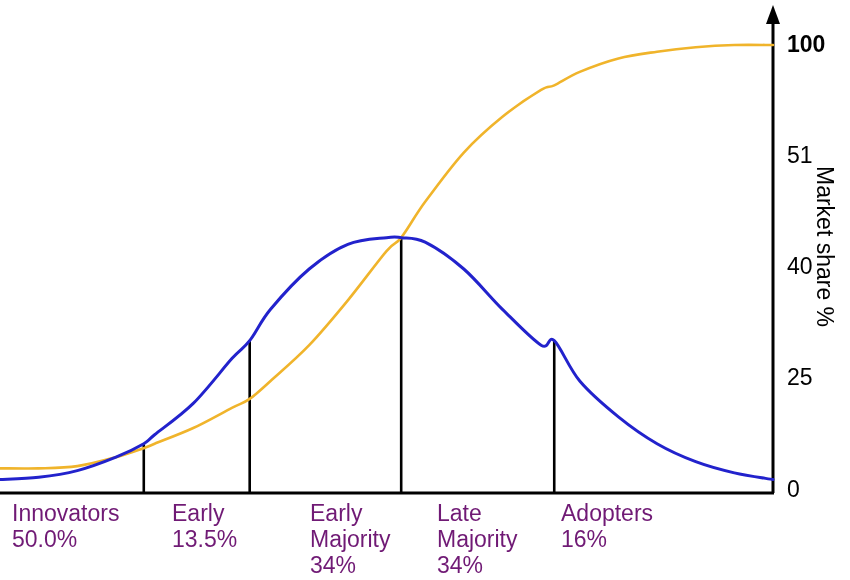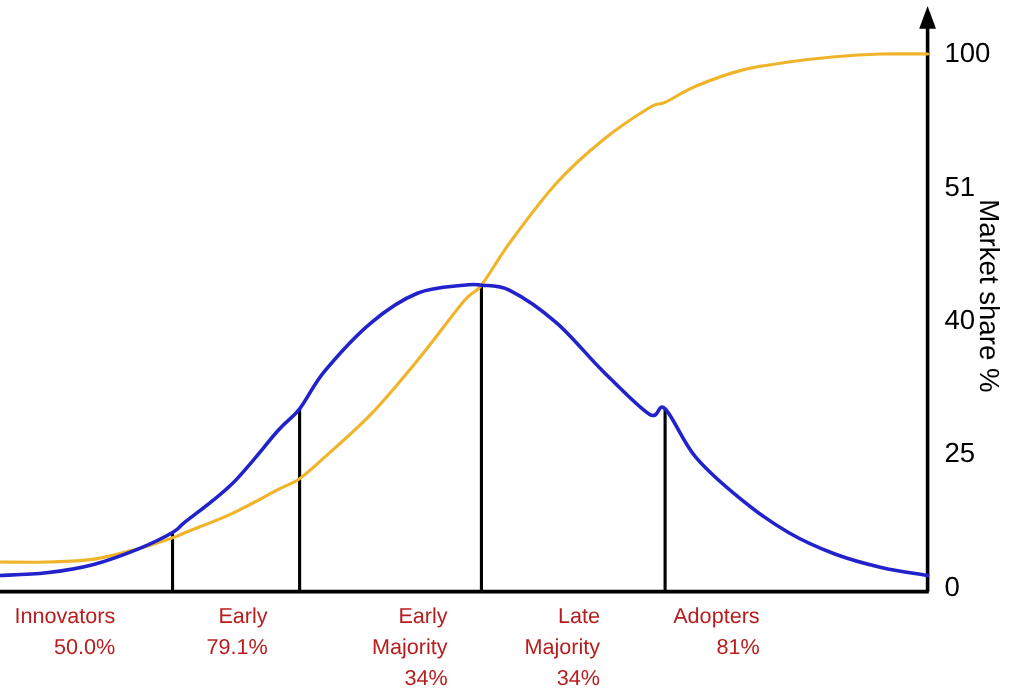--- a/index.html
+++ b/index.html
@@ -38,26 +38,25 @@
     position: absolute;
     font-size: 23px;
     font-family: "Liberation Sans", sans-serif;
     color: #000;
     white-space: nowrap;
     transform-origin: left top;
     transform: rotate(90deg);
   }
   .cat-label {
     position: absolute;
-    font-size: 18px;
+    font-size: 23px;
     line-height: 26px;
     font-family: "Liberation Sans", sans-serif;
-    color: #b91c1c;
+    color: #701a75;
     white-space: nowrap;
-    text-align: right;
   }
   .cat-label div { display: block; }
 </style>
 </head>
 <body>
 
 <div id="stage">
 
   <svg id="chart-svg" viewBox="0 0 850 580">
 
@@ -70,48 +69,48 @@
         <line x1="143.78" x2="143.78" y1="493" y2="443.72" stroke="#000000" stroke-width="2.6"></line>
         <line x1="249.68" x2="249.68" y1="493" y2="340.68" stroke="#000000" stroke-width="2.6"></line>
         <line x1="401.19" x2="401.19" y1="493" y2="237.64" stroke="#000000" stroke-width="2.6"></line>
         <line x1="554.24" x2="554.24" y1="493" y2="340.68" stroke="#000000" stroke-width="2.6"></line>
       </g>
 
     <path id="curve-s" fill="none" stroke-width="2.6" stroke-linecap="round" stroke-linejoin="round" d="M 0.00 468.36 C 6.44 468.36, 25.77 468.73, 38.65 468.36 C 51.53 467.99, 64.42 467.99, 77.30 466.12 C 90.18 464.25, 104.87 460.15, 115.95 457.16 C 127.03 454.17, 137.34 450.44, 143.78 448.20 C 150.22 445.96, 146.35 447.08, 154.60 443.72 C 162.85 440.36, 180.37 434.01, 193.25 428.04 C 206.13 422.07, 222.50 412.73, 231.90 407.88 C 241.30 403.03, 243.24 403.40, 249.68 398.92 C 256.12 394.44, 260.63 389.96, 270.55 381.00 C 280.47 372.04, 296.32 358.60, 309.20 345.16 C 322.08 331.72, 334.97 316.04, 347.85 300.36 C 360.73 284.68, 377.61 261.53, 386.50 251.08 C 395.39 240.63, 394.75 245.85, 401.19 237.64 C 407.63 229.43, 414.71 215.99, 425.15 201.80 C 435.59 187.61, 450.92 166.71, 463.80 152.52 C 476.68 138.33, 489.57 127.13, 502.45 116.68 C 515.33 106.23, 532.47 95.03, 541.10 89.80 C 549.73 84.57, 547.80 88.31, 554.24 85.32 C 560.68 82.33, 569.06 76.36, 579.75 71.88 C 590.44 67.40, 605.52 61.80, 618.40 58.44 C 631.28 55.08, 644.17 53.59, 657.05 51.72 C 669.93 49.85, 682.82 48.36, 695.70 47.24 C 708.58 46.12, 721.47 45.37, 734.35 45.00 C 747.23 44.63, 766.56 45.00, 773.00 45.00" stroke="#f0b42b"></path>
     <path id="curve-bell" fill="none" stroke-width="3" stroke-linecap="round" stroke-linejoin="round" d="M 0.00 479.56 C 6.44 479.19, 25.77 478.81, 38.65 477.32 C 51.53 475.83, 64.42 473.96, 77.30 470.60 C 90.18 467.24, 104.87 461.64, 115.95 457.16 C 127.03 452.68, 137.34 447.45, 143.78 443.72 C 150.22 439.99, 146.35 441.48, 154.60 434.76 C 162.85 428.04, 180.37 416.09, 193.25 403.40 C 206.13 390.71, 222.50 369.05, 231.90 358.60 C 241.30 348.15, 243.24 348.89, 249.68 340.68 C 256.12 332.47, 260.63 321.27, 270.55 309.32 C 280.47 297.37, 296.32 279.83, 309.20 269.00 C 322.08 258.17, 334.97 249.59, 347.85 244.36 C 360.73 239.13, 377.61 238.76, 386.50 237.64 C 395.39 236.52, 394.75 236.89, 401.19 237.64 C 407.63 238.39, 414.71 236.89, 425.15 242.12 C 435.59 247.35, 450.92 257.80, 463.80 269.00 C 476.68 280.20, 489.57 296.63, 502.45 309.32 C 515.33 322.01, 532.47 339.93, 541.10 345.16 C 549.73 350.39, 547.80 334.71, 554.24 340.68 C 560.68 346.65, 569.06 368.31, 579.75 381.00 C 590.44 393.69, 605.52 406.39, 618.40 416.84 C 631.28 427.29, 644.17 436.25, 657.05 443.72 C 669.93 451.19, 682.82 456.79, 695.70 461.64 C 708.58 466.49, 721.47 469.85, 734.35 472.84 C 747.23 475.83, 766.56 478.44, 773.00 479.56" stroke="#2222cc"></path>
   </svg>
 
-  <div class="axis-tick-label" style="left:787px; top:33px;">100</div>
+  <div class="axis-tick-label" style="left:787px; top:33px;font-weight:bold;">100</div>
   <div class="axis-tick-label" style="left:787px; top:144px;">51</div>
   <div class="axis-tick-label" style="left:787px; top:255px;">40</div>
   <div class="axis-tick-label" style="left:787px; top:366px;">25</div>
   <div class="axis-tick-label" style="left:787px; top:478px;">0</div>
 
   <div class="axis-title" style="left:838px; top:166px;">Market share %</div>
 
   <div class="cat-label" style="left:12px; top:500px;">
     <div>Innovators</div>
     <div>50.0%</div>
   </div>
 
   <div class="cat-label" style="left:172px; top:500px;">
     <div>Early</div>
-    <div>79.1%</div>
+    <div>13.5%</div>
   </div>
 
   <div class="cat-label" style="left:310px; top:500px;">
     <div>Early</div>
     <div>Majority</div>
     <div>34%</div>
   </div>
 
   <div class="cat-label" style="left:437px; top:500px;">
     <div>Late</div>
     <div>Majority</div>
     <div>34%</div>
   </div>
 
   <div class="cat-label" style="left:561px; top:500px;">
     <div>Adopters</div>
-    <div>81%</div>
+    <div>16%</div>
   </div>
 
 </div>
 
 </body></html>

